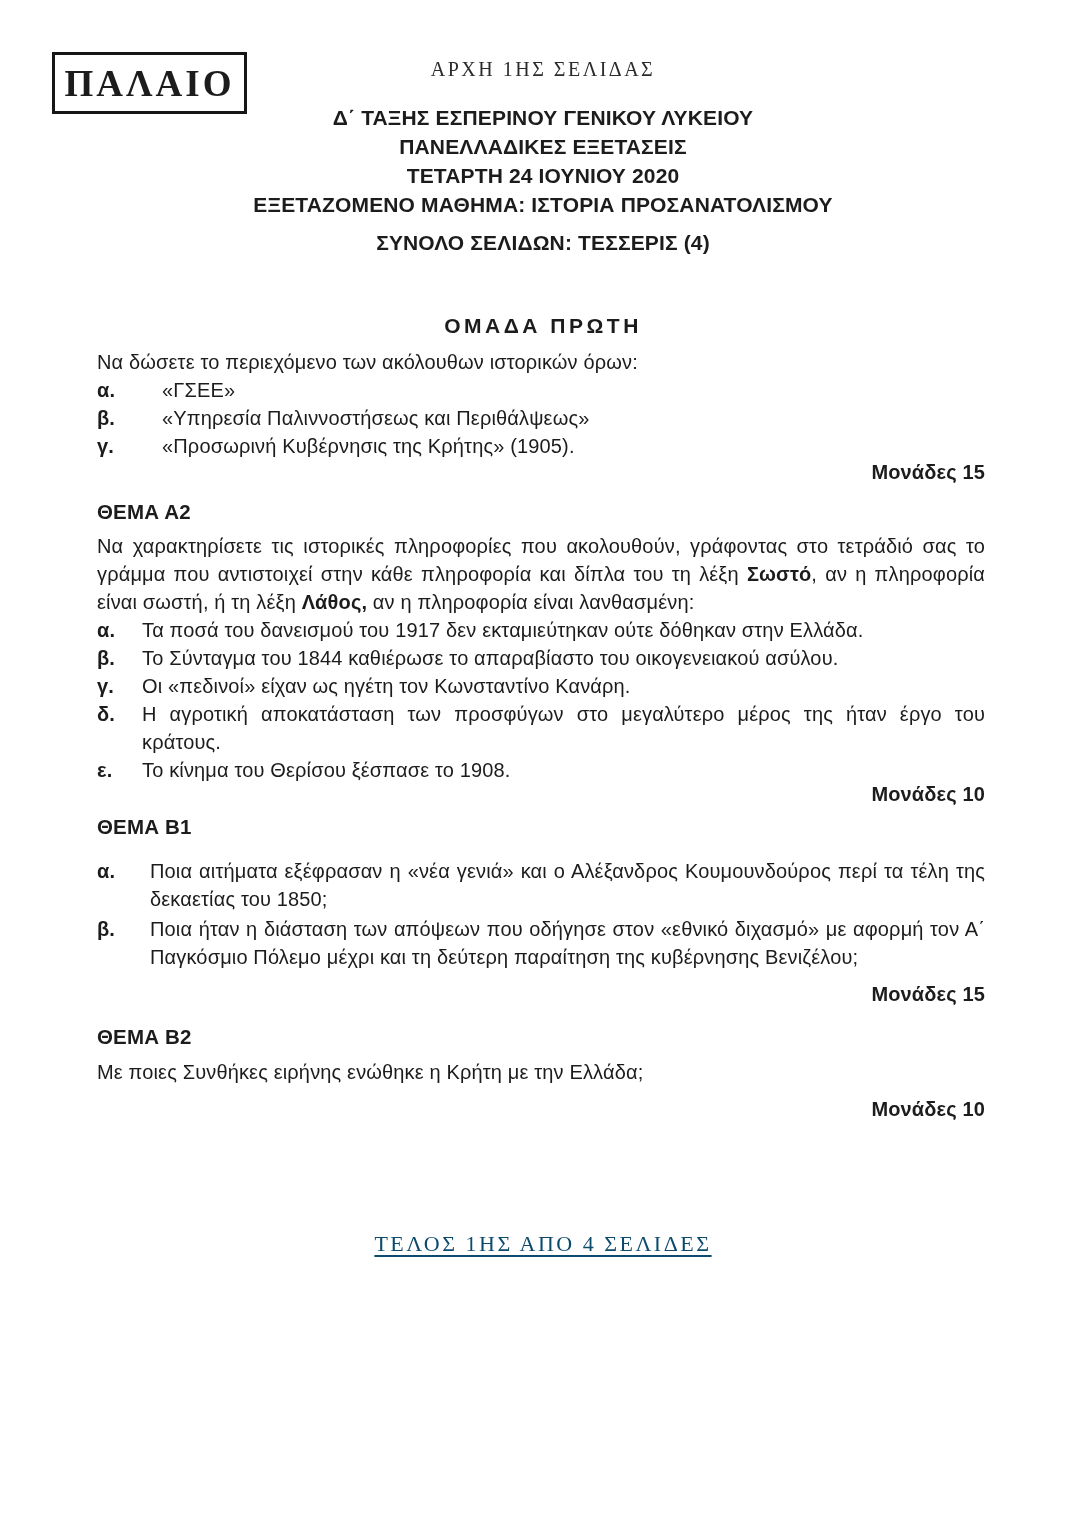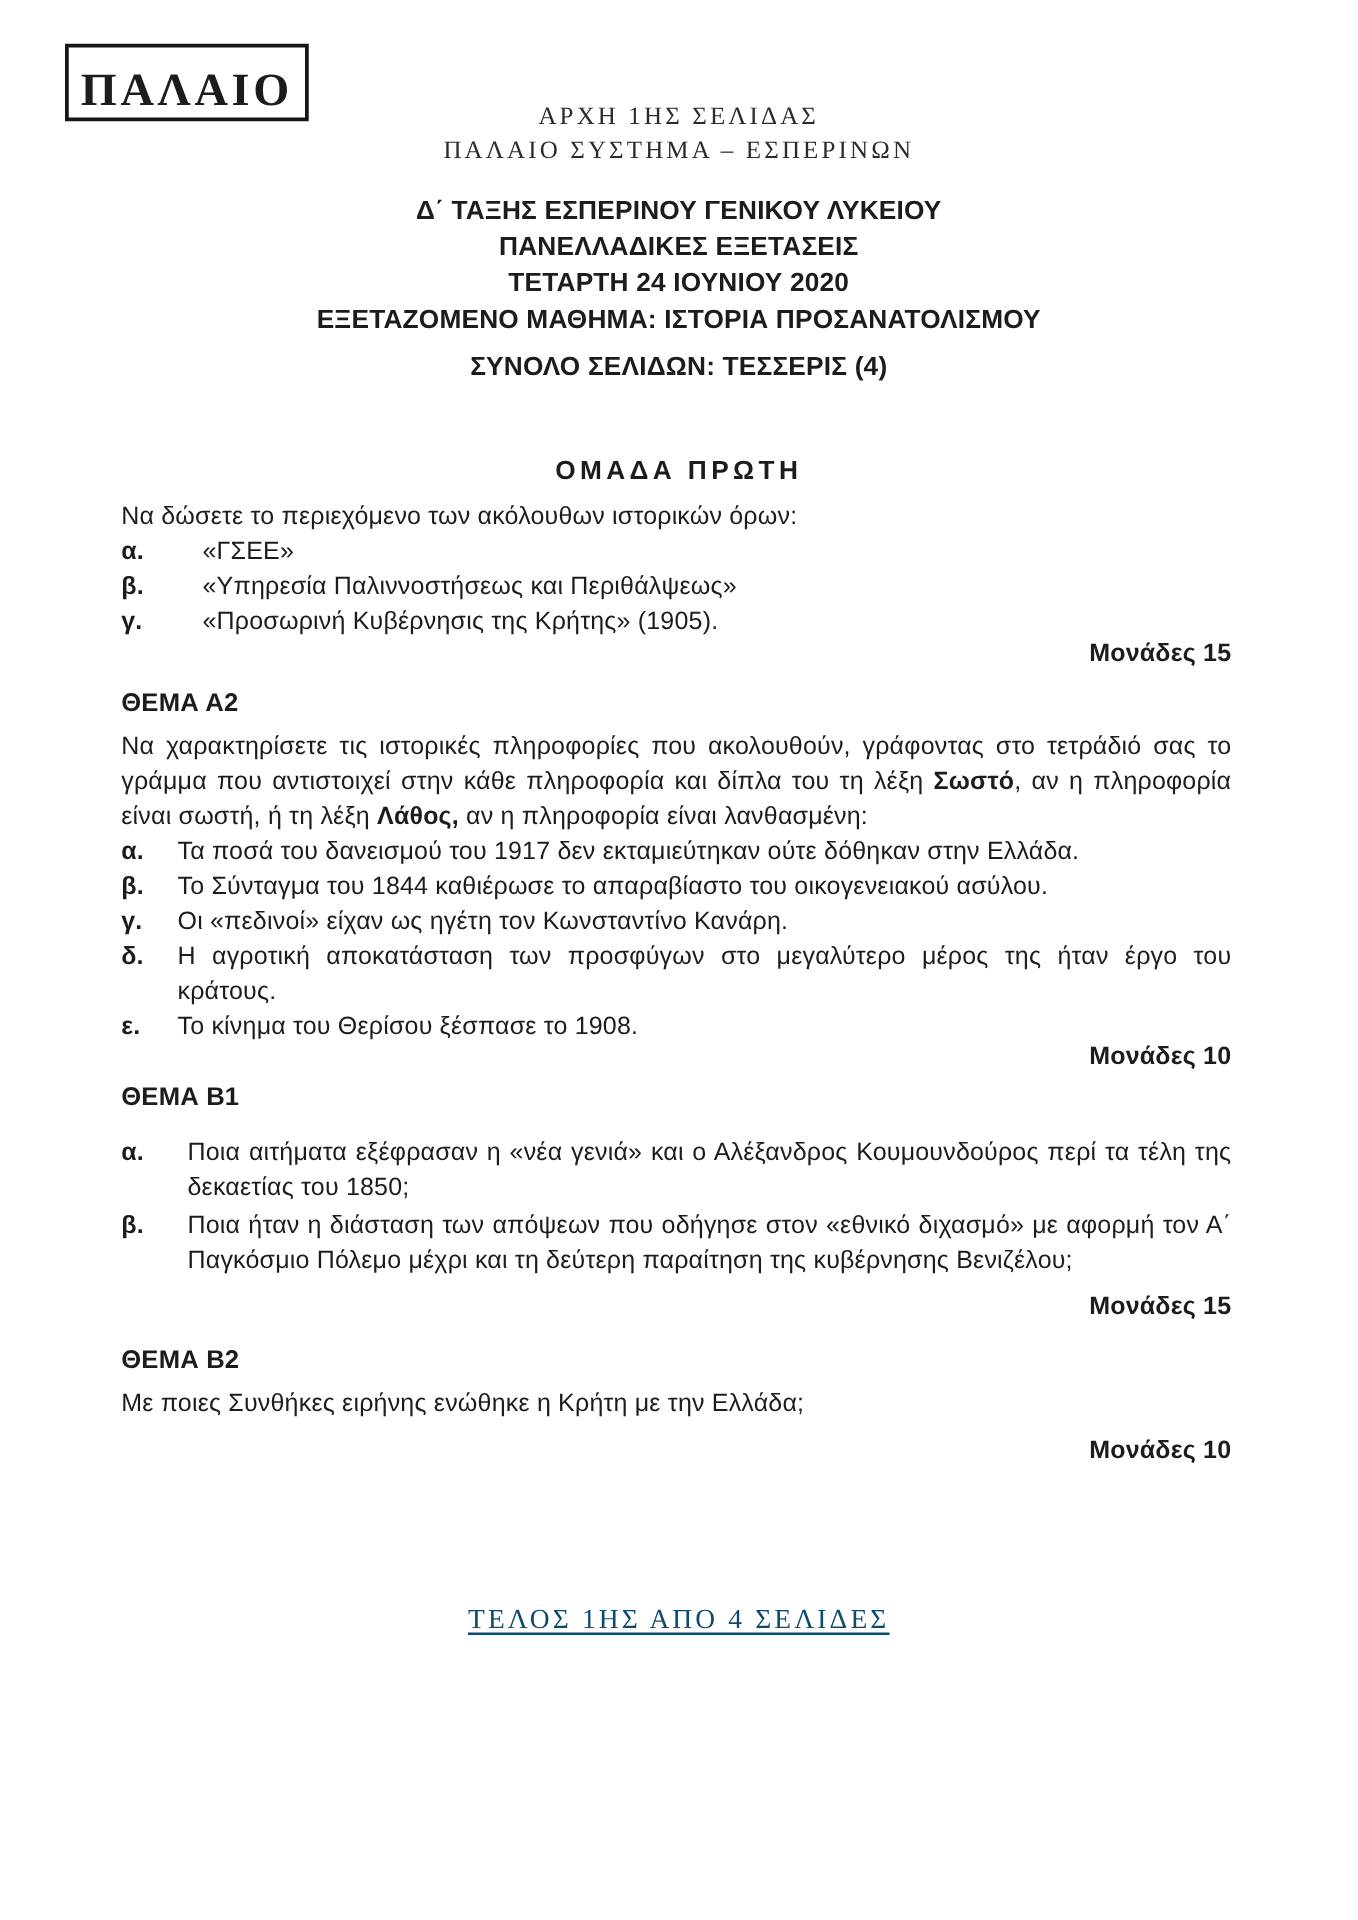--- a/index.html
+++ b/index.html
@@ -12,33 +12,33 @@
     font-family: "Liberation Sans", sans-serif;
     font-size: 20px;
     letter-spacing: 0.15px;
     position: relative;
     overflow: hidden;
   }
 
   
   .stamp-box {
     position: absolute;
-    left: 52px; top: 35px;
+    left: 52px; top: 52px;
     width: 195px; height: 62px;
     border: 3px solid #161616;
-    display: flex; align-items: flex-end; justify-content: center;
+    display: flex; align-items: center; justify-content: center;
     font-family: "Liberation Serif", serif;
     font-weight: 700;
     font-size: 37px;
     letter-spacing: 3px;
   }
 
   
   .running-header {
-    padding-top: 80px;
+    padding-top: 56px;
     text-align: center;
     font-family: "Liberation Serif", serif;
     font-size: 20px;
     line-height: 27px;
     letter-spacing: 2.5px;
     color: #2b2b2b;
   }
 
   
   .title-block {
@@ -116,21 +116,20 @@
 </style>
 </head>
 <body>
 
 <div class="stamp-box">
   <span>ΠΑΛΑΙΟ</span>
 </div>
 
 <div class="running-header">
   <div>ΑΡΧΗ 1ΗΣ ΣΕΛΙΔΑΣ</div>
-  <div>ΠΑΛΑΙΟ ΣΥΣΤΗΜΑ – ΕΣΠΕΡΙΝΩΝ</div>
 </div>
 
 <div class="title-block">
   <div>Δ΄ ΤΑΞΗΣ ΕΣΠΕΡΙΝΟΥ ΓΕΝΙΚΟΥ ΛΥΚΕΙΟΥ</div>
   <div>ΠΑΝΕΛΛΑΔΙΚΕΣ ΕΞΕΤΑΣΕΙΣ</div>
   <div>ΤΕΤΑΡΤΗ 24 ΙΟΥΝΙΟΥ 2020</div>
   <div>ΕΞΕΤΑΖΟΜΕΝΟ ΜΑΘΗΜΑ: ΙΣΤΟΡΙΑ ΠΡΟΣΑΝΑΤΟΛΙΣΜΟΥ</div>
 </div>
 <div class="pages-line">ΣΥΝΟΛΟ ΣΕΛΙΔΩΝ: ΤΕΣΣΕΡΙΣ (4)</div>
 

